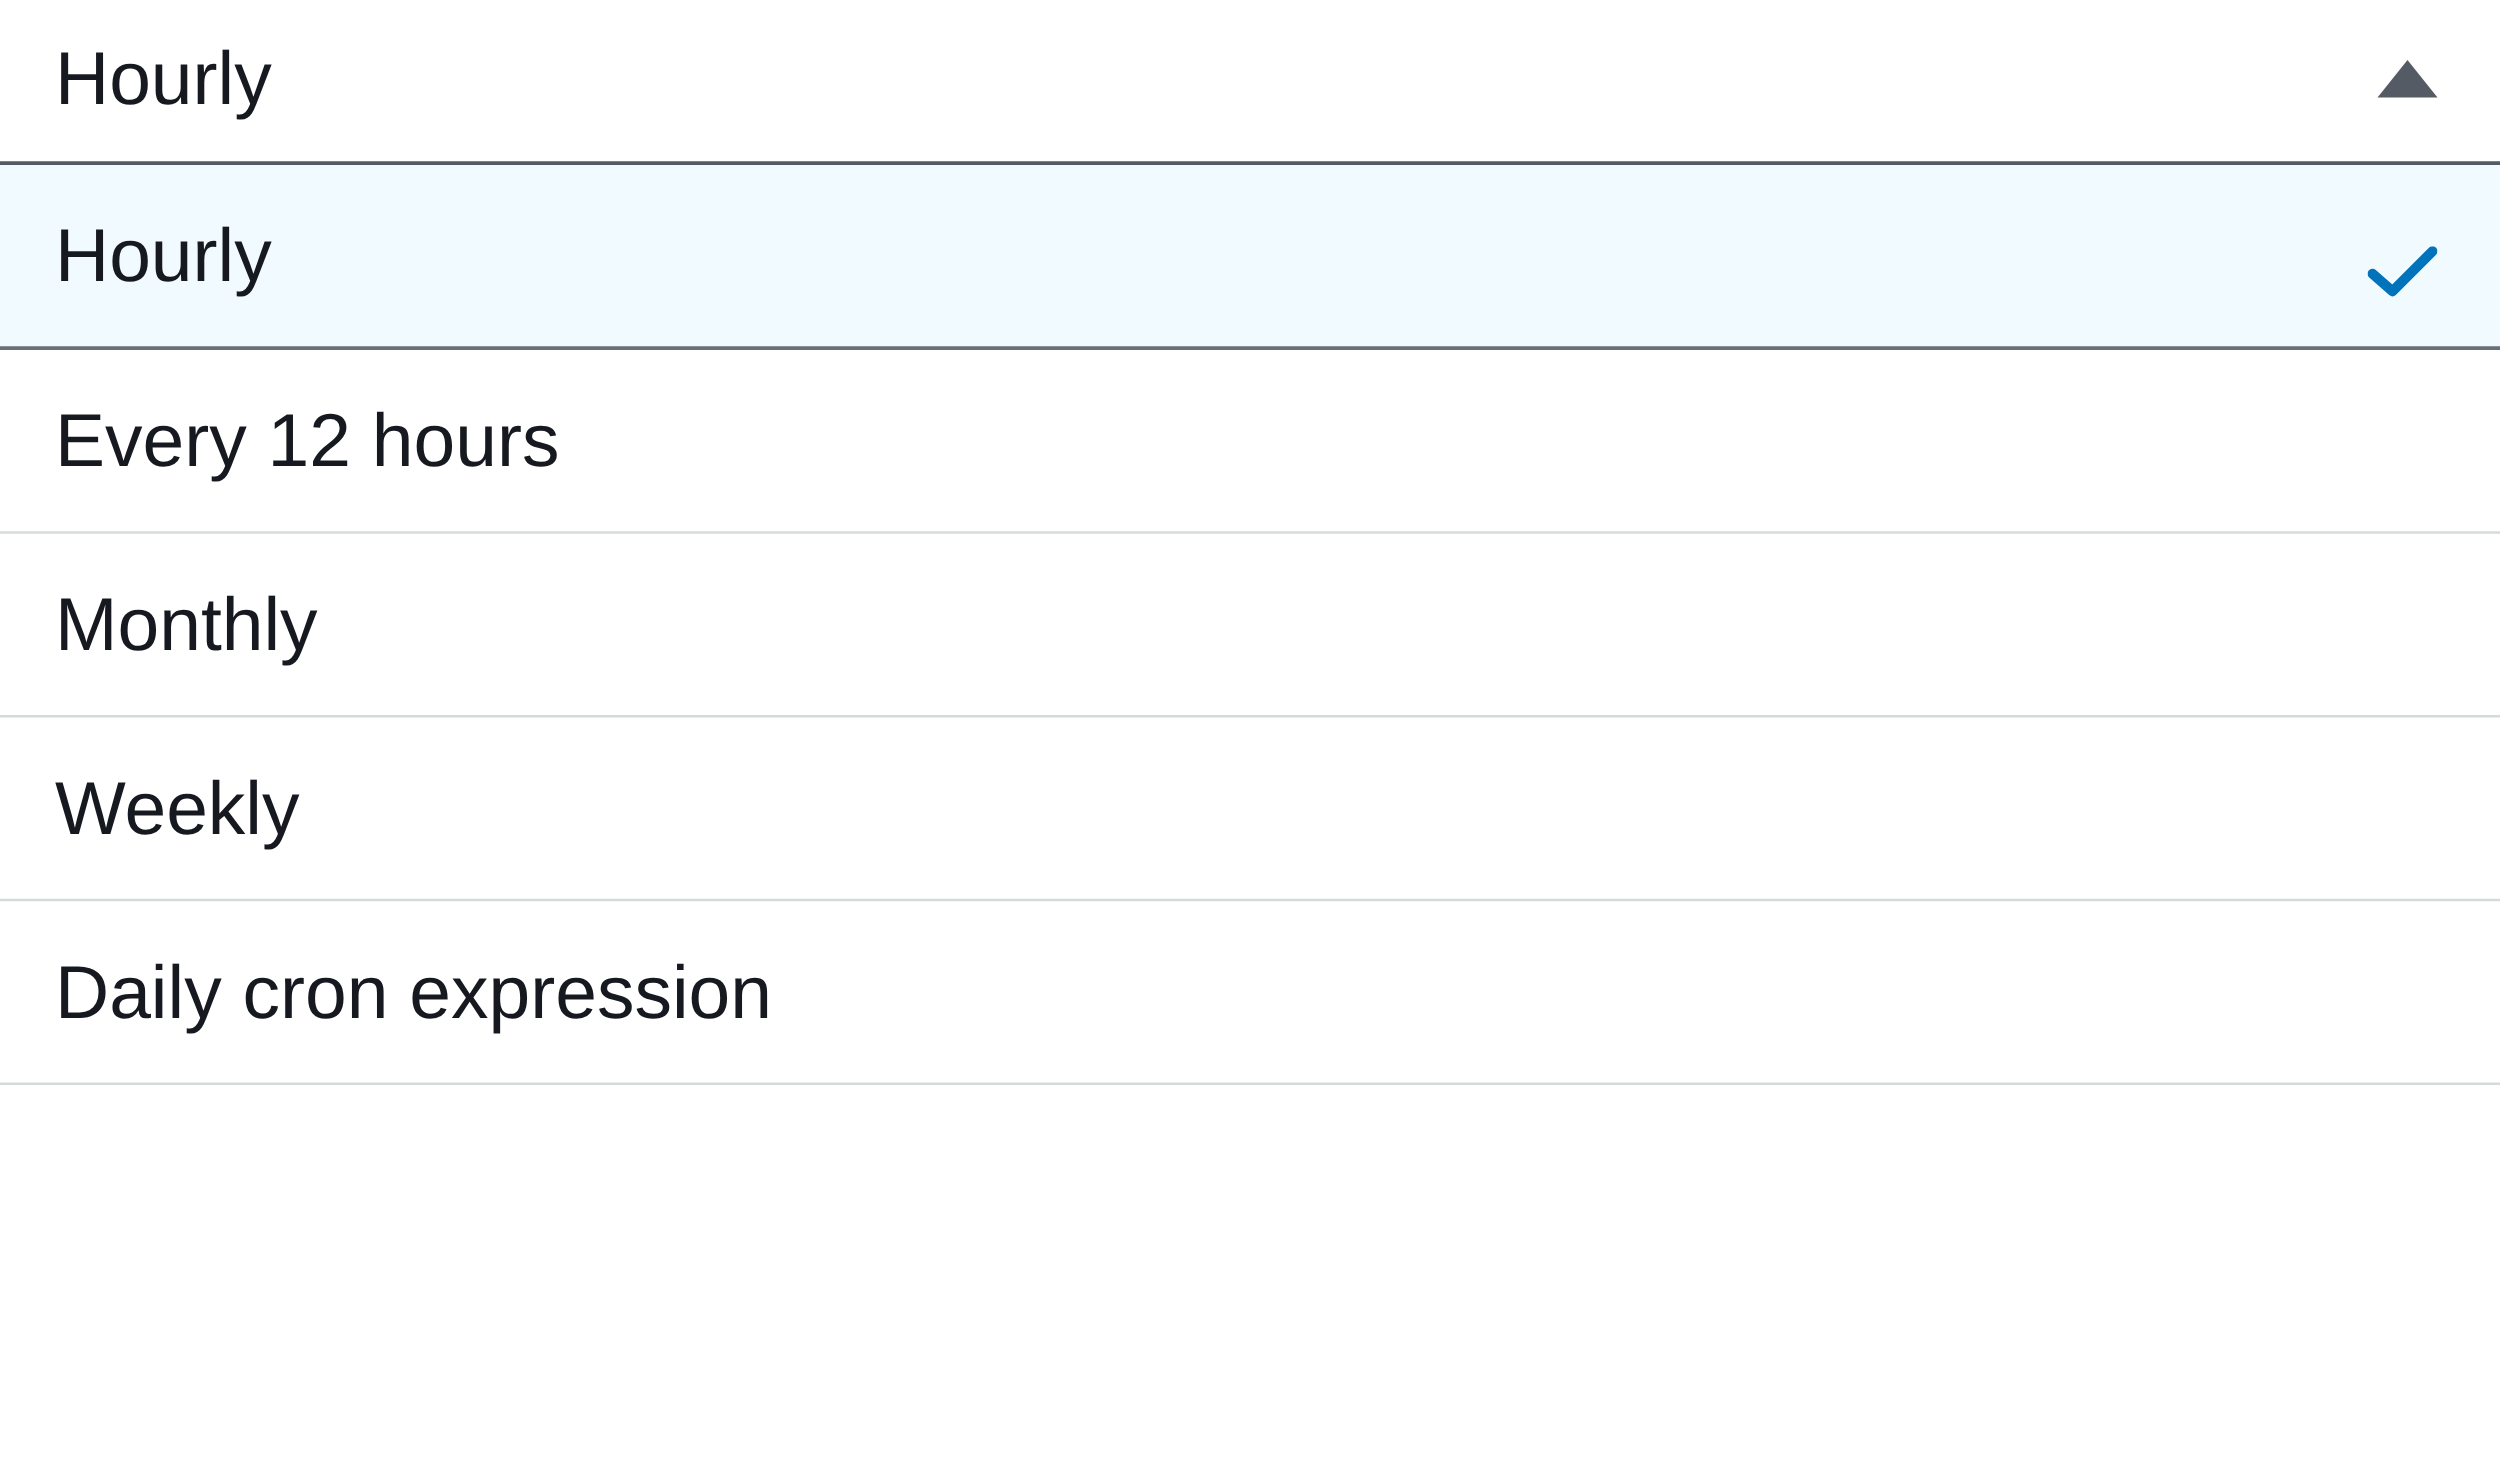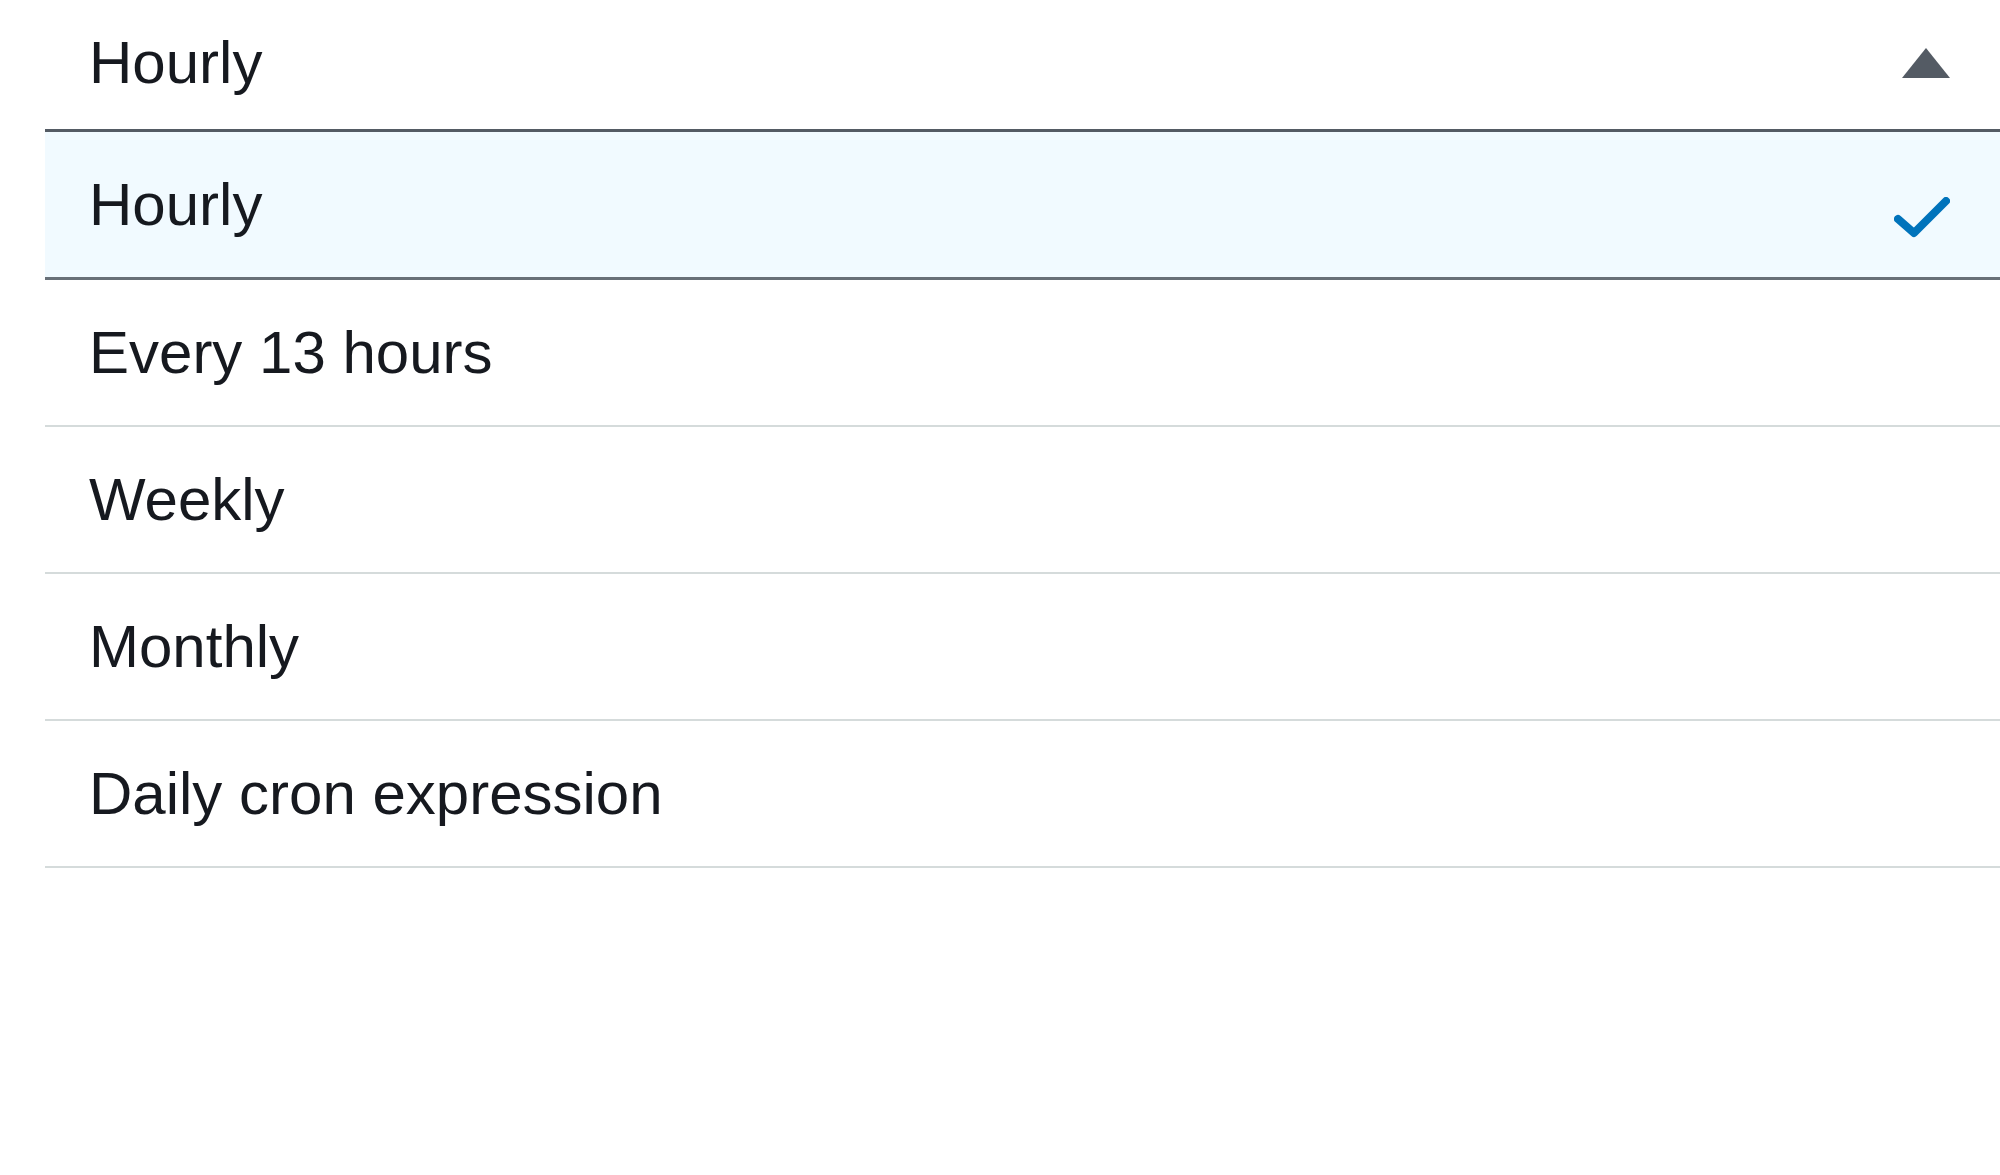--- a/index.html
+++ b/index.html
@@ -9,21 +9,20 @@
     }
     body {
       font-family: "Amazon Ember", "Helvetica Neue", Arial, sans-serif;
       background: #ffffff;
       width: 2000px;
       height: 1175px;
     }
     .dropdown-container {
       width: 100%;
       position: relative;
-      padding-left: 45px;
     }
     .dropdown-trigger {
       display: flex;
       align-items: center;
       justify-content: space-between;
       padding: 28px 50px 32px 44px;
       cursor: pointer;
       border-bottom: 3px solid #545b64;
     }
     .dropdown-trigger-text {
@@ -77,25 +76,25 @@
   <div class="dropdown-list">
     <div class="dropdown-option selected">
       <span>Hourly</span>
       <span class="check-icon">
         <svg viewBox="0 0 56 42" fill="none">
           <path d="M4 22 L20 36 L52 4" stroke="#0073bb" stroke-width="8" stroke-linecap="round" stroke-linejoin="round"></path>
         </svg>
       </span>
     </div>
     <div class="dropdown-option">
-      <span>Every 13 hours</span>
+      <span>Every 12 hours</span>
+    </div>
+    <div class="dropdown-option">
+      <span>Monthly</span>
     </div>
     <div class="dropdown-option">
       <span>Weekly</span>
-    </div>
-    <div class="dropdown-option">
-      <span>Monthly</span>
     </div>
     <div class="dropdown-option">
       <span>Daily cron expression</span>
     </div>
   </div>
 </div>
 
 </body></html>

